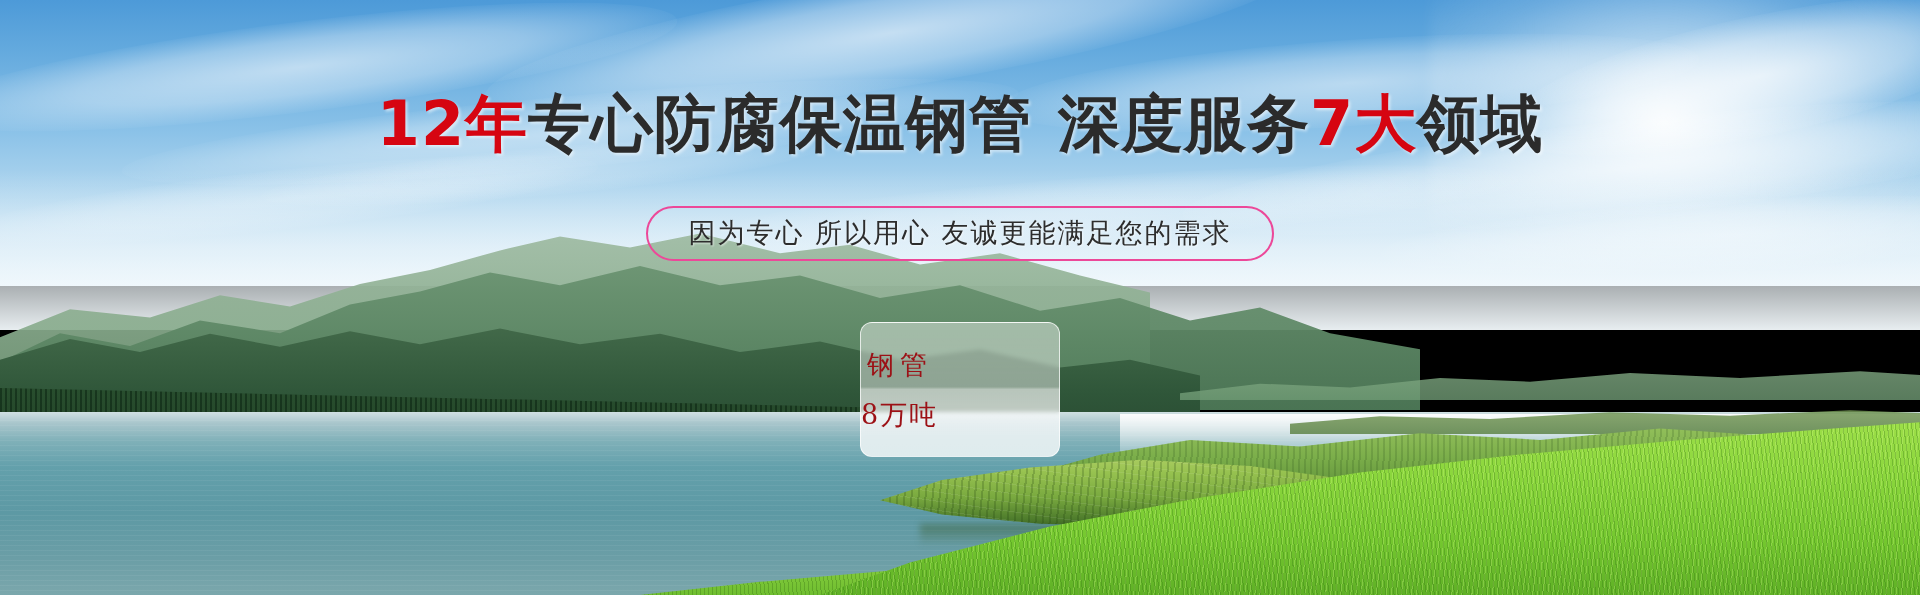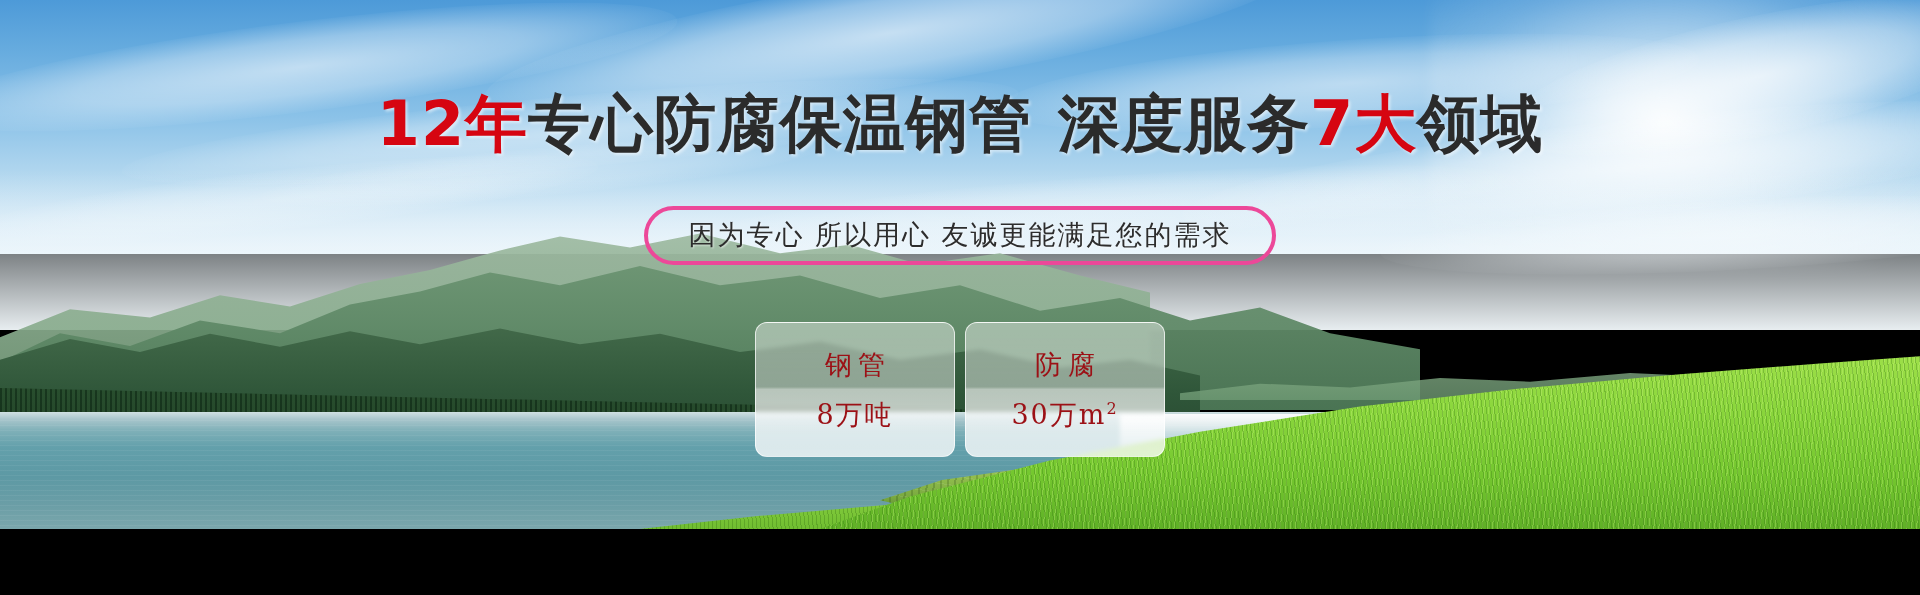--- a/index.html
+++ b/index.html
@@ -1,21 +1,21 @@
 <!DOCTYPE html>
 <html><head>
 <meta charset="utf-8">
 <style>
   * { margin:0; padding:0; box-sizing:border-box; }
   html,body { width:1920px; height:595px; overflow:hidden; background:#000; }
   body { font-family:"Liberation Sans","DejaVu Sans",sans-serif; }
 
   .banner {
     position:relative;
-    width:1920px; height:529px;
+    width:1920px; height:595px;
     overflow:hidden;
     isolation:isolate;
   }
 
   
   .sky {
     position:absolute; inset:0 0 52% 0;
     background:
       linear-gradient(to bottom,
         #4d9ad8 0%,
@@ -202,21 +202,21 @@
   }
   .hl-gap { display:inline-block; width:26px; }
 
   .subtitle-wrap {
     position:absolute; left:0; right:0; top:206px;
     text-align:center;
   }
   .subtitle {
     display:inline-block;
     padding:9px 40px 11px;
-    border:4px solid #ec4899;
+    border:2px solid #ec4899;
     border-radius:34px;
     font-size:27px;
     color:#2d2d2d;
     letter-spacing:2px;
     line-height:1.15;
     white-space:nowrap;
     font-family:"DejaVu Sans","Liberation Sans",sans-serif;
     text-shadow:1px 1px 2px rgba(255,255,255,.6);
   }
 
@@ -227,21 +227,20 @@
     gap:10px;
   }
   .stat-card {
     width:200px; height:135px;
     border-radius:12px;
     background:linear-gradient(to bottom, rgba(255,255,255,.42) 0%, rgba(255,255,255,.46) 48%, rgba(255,255,255,.66) 50%, rgba(255,255,255,.78) 100%);
     border:1px solid rgba(255,255,255,.72);
     backdrop-filter:blur(2px);
     display:flex;
     flex-direction:column;
-    align-items:center;
     justify-content:center;
     gap:14px;
   }
   .stat-label {
     font-size:27px;
     color:#9c1116;
     letter-spacing:6px;
     text-indent:6px;
     font-family:"DejaVu Sans","Liberation Sans",sans-serif;
   }
@@ -302,20 +301,16 @@
 
     <div class="subtitle-wrap">
       <div class="subtitle">因为专心 所以用心  友诚更能满足您的需求</div>
     </div>
 
     <div class="stats" id="stats">
         <div class="stat-card">
           <div class="stat-label">钢管</div>
           <div class="stat-value"><span>8万吨</span></div>
         </div>
-        <div class="stat-card">
-          <div class="stat-label">防腐</div>
-          <div class="stat-value"><span>30万m</span><sup>2</sup></div>
-        </div>
       </div>
 
   </div>
 </div>
 
 </body></html>

